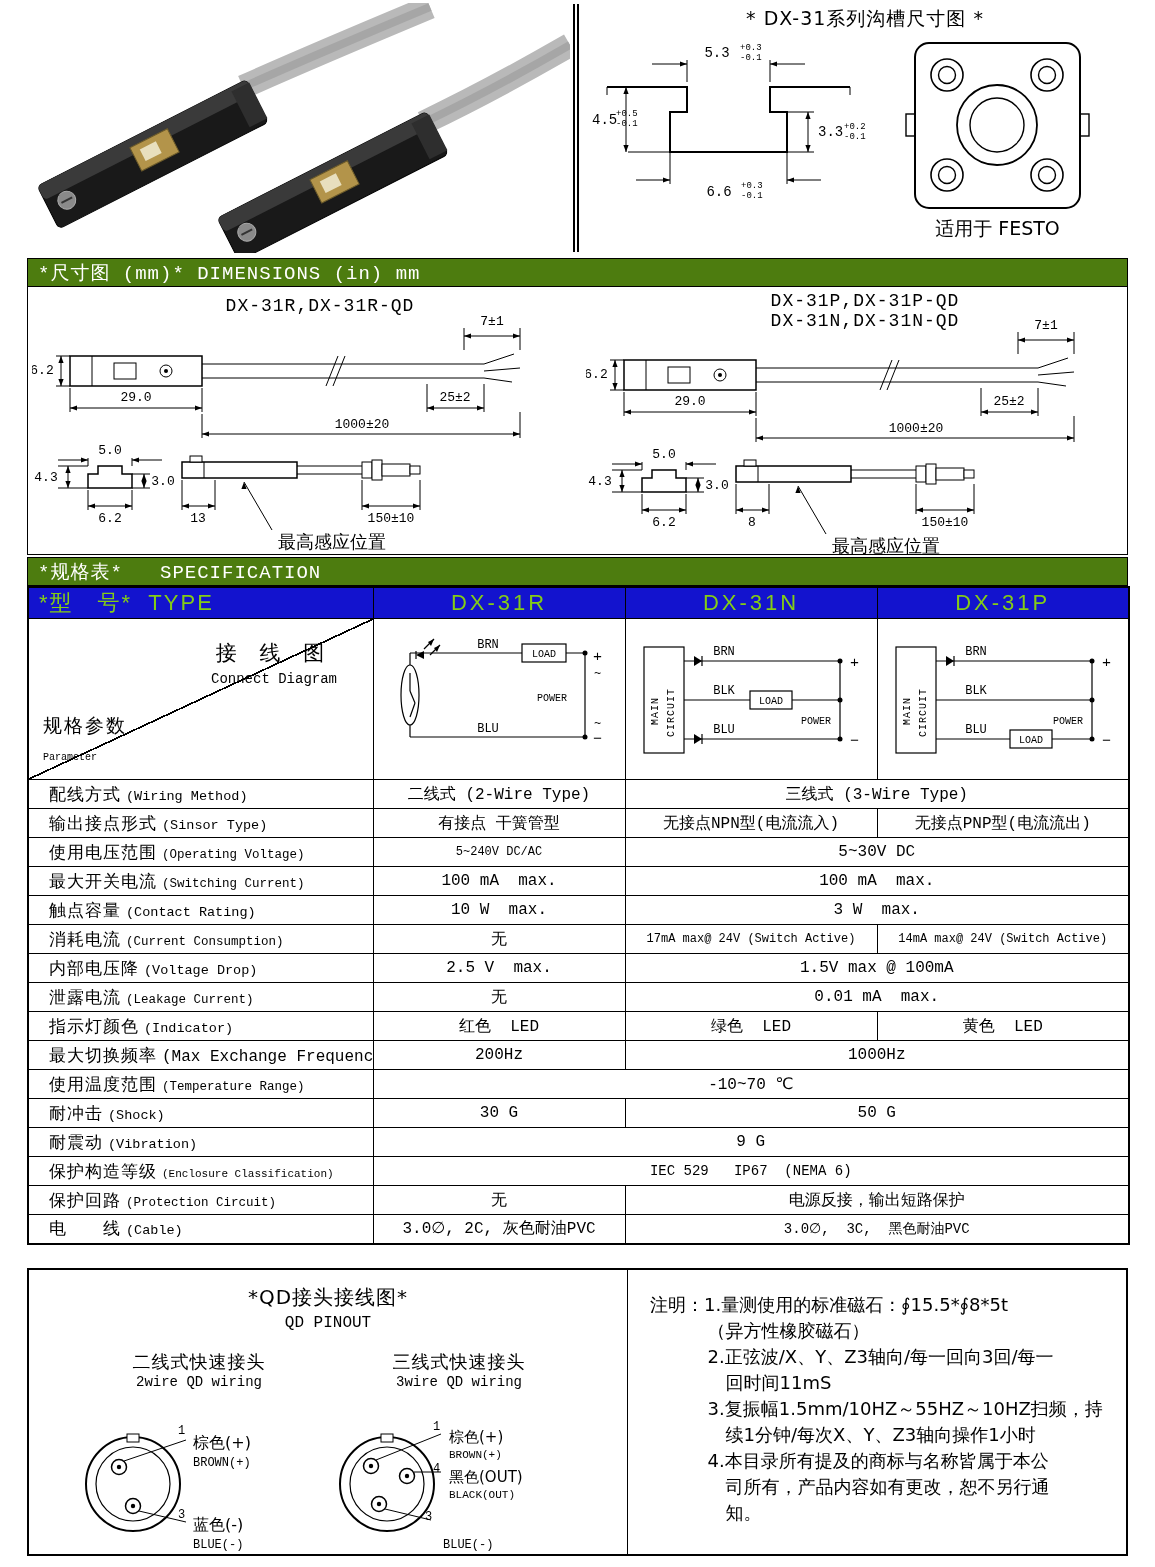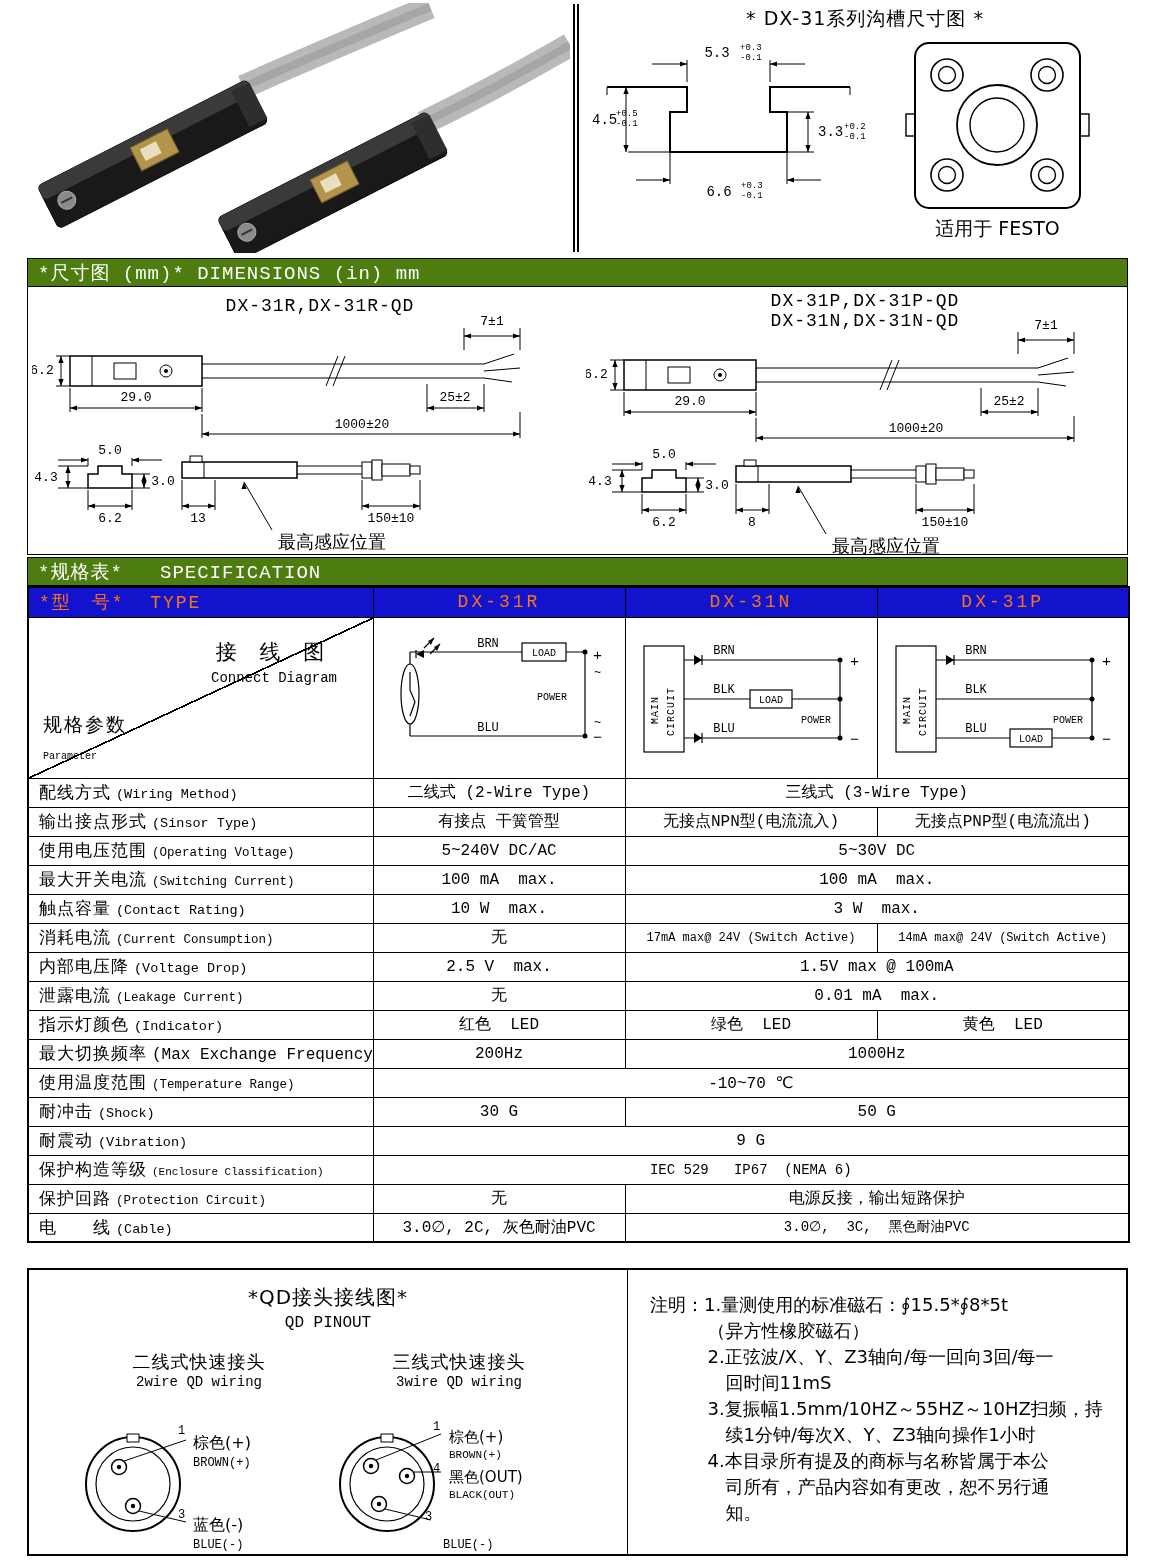--- a/index.html
+++ b/index.html
@@ -22,42 +22,42 @@
   #groove-title { left:640px; top:6px; width:450px; font-size:19px; letter-spacing:1px; text-align:center; }
   #festo-label  { left:885px; top:216px; width:225px; font-size:19px; text-align:center; }
 
   #dims-box { left:27px; top:287px; width:1101px; height:268px;
               border:1.5px solid #000; border-top:none; }
   .draw-title { position:absolute; font-size:18px; text-align:center; letter-spacing:1px; }
 
   #spec-table-wrap { left:27px; top:586px; width:1101px; }
   table { border-collapse:collapse; table-layout:fixed; width:1101px; border:2px solid #000; }
   td { border:1px solid #000; overflow:hidden; }
-  .hdr-row td { height:30px; background:#1313CE; color:#f97316; text-align:center;
-                font-size:18px; letter-spacing:3px; white-space:pre;
-                font-family:Liberation Mono, monospace; }
+  .hdr-row td { height:30px; background:#1313CE; color:#84cc16; text-align:center;
+                font-size:22px; letter-spacing:3px; white-space:pre;
+                font-family:Liberation Sans, sans-serif; }
   .hdr-row td.hdr-type { text-align:left; padding-left:10px; letter-spacing:2px; }
   .diag-row td { height:150px; padding:6px; vertical-align:middle; }
   .diag-param { position:relative; }
   .diag-line { position:absolute; inset:0;
       background:linear-gradient(to bottom right, transparent 49.7%, #000 49.7%, #000 50.3%, transparent 50.3%); }
   .cd-cn { position:absolute; top:20px; left:150px; width:190px; text-align:center;
            font-size:21px; letter-spacing:8px; }
   .cd-en { position:absolute; top:52px; left:150px; width:190px; text-align:center; font-size:14px;
            font-family:"Liberation Mono","DejaVu Sans Mono",monospace; }
   .pp-cn { position:absolute; bottom:40px; left:14px; font-size:19px; letter-spacing:2px; }
   .pp-en { position:absolute; bottom:16px; left:14px; font-size:10px;
            font-family:"Liberation Mono","DejaVu Sans Mono",monospace; }
   .circuit { display:block; margin:0 auto; }
   .circuit line { stroke:#000; stroke-width:1.2; }
   .circuit rect { fill:#fff; stroke:#000; stroke-width:1.2; }
   .circuit ellipse { fill:#fff; stroke:#000; stroke-width:1.2; }
 
   .spec-row td { height:29px; }
-  .param-cell { padding-left:10px; white-space:pre; }
+  .param-cell { padding-left:20px; white-space:pre; }
   .param-cell .cn { font-size:17px; letter-spacing:1px; }
   .param-cell .en { font-family:"Liberation Mono","DejaVu Sans Mono",monospace; margin-left:5px; }
   .val-cell { text-align:center; white-space:pre;
               font-family:"Liberation Mono","DejaVu Sans",monospace; }
 
   #bottom-box { left:27px; top:1268px; width:1101px; height:288px; border:2px solid #000; }
   #qd-pane { position:absolute; left:0; top:0; width:598px; height:100%; }
   #notes-pane { position:absolute; left:598px; top:0; width:503px; height:100%;
                 border-left:1.5px solid #000; padding:22px 14px 0 22px; }
   .note-line { font-size:18px; line-height:26px; white-space:pre; }
@@ -470,21 +470,21 @@
             <td colspan="2" class="val-cell" style="font-size: 16px;">三线式 (3-Wire Type)</td>
           </tr>
           <tr class="spec-row">
             <td class="param-cell"><span class="cn">输出接点形式</span><span class="en" style="font-size: 13.5px;">(Sinsor Type)</span></td>
             <td colspan="1" class="val-cell" style="font-size: 16px;">有接点 干簧管型</td>
             <td colspan="1" class="val-cell" style="font-size: 16px;">无接点NPN型(电流流入)</td>
             <td colspan="1" class="val-cell" style="font-size: 16px;">无接点PNP型(电流流出)</td>
           </tr>
           <tr class="spec-row">
             <td class="param-cell"><span class="cn">使用电压范围</span><span class="en" style="font-size: 12.5px;">(Operating Voltage)</span></td>
-            <td colspan="1" class="val-cell" style="font-size: 16px;">5~240V DC/AC</td>
+            <td colspan="1" class="val-cell" style="font-size: 12px;">5~240V DC/AC</td>
             <td colspan="2" class="val-cell" style="font-size: 16px;">5~30V DC</td>
           </tr>
           <tr class="spec-row">
             <td class="param-cell"><span class="cn">最大开关电流</span><span class="en" style="font-size: 12.5px;">(Switching Current)</span></td>
             <td colspan="1" class="val-cell" style="font-size: 16px;">100 mA  max.</td>
             <td colspan="2" class="val-cell" style="font-size: 16px;">100 mA  max.</td>
           </tr>
           <tr class="spec-row">
             <td class="param-cell"><span class="cn">触点容量</span><span class="en" style="font-size: 13.5px;">(Contact Rating)</span></td>
             <td colspan="1" class="val-cell" style="font-size: 16px;">10 W  max.</td>

